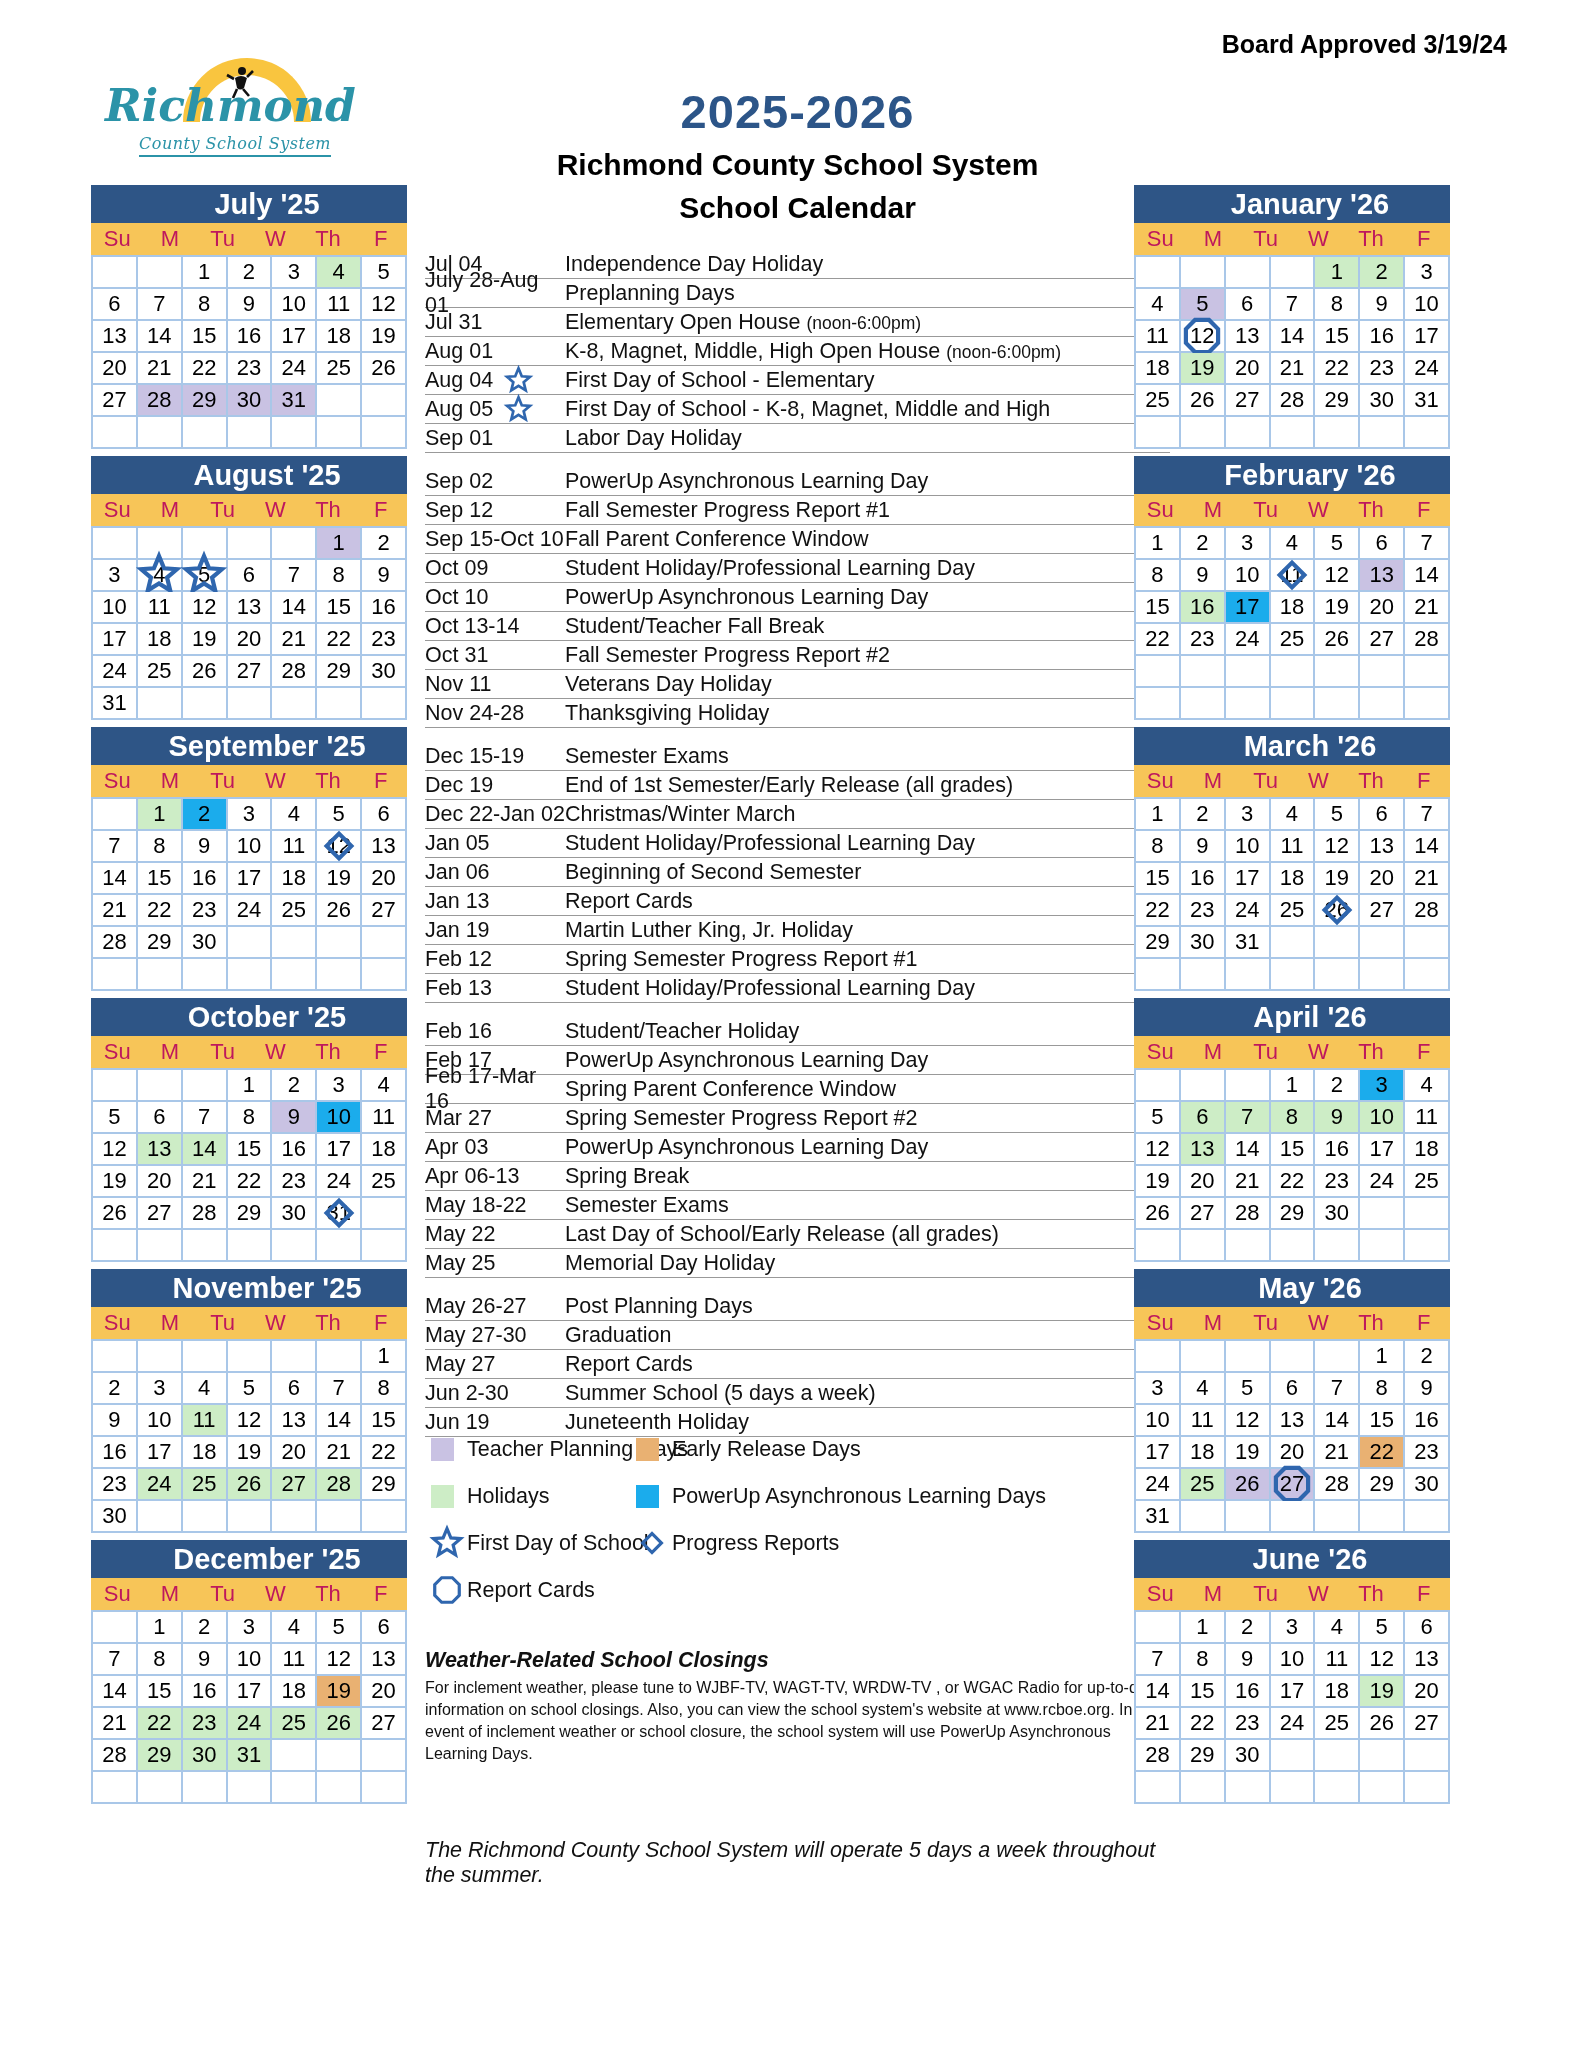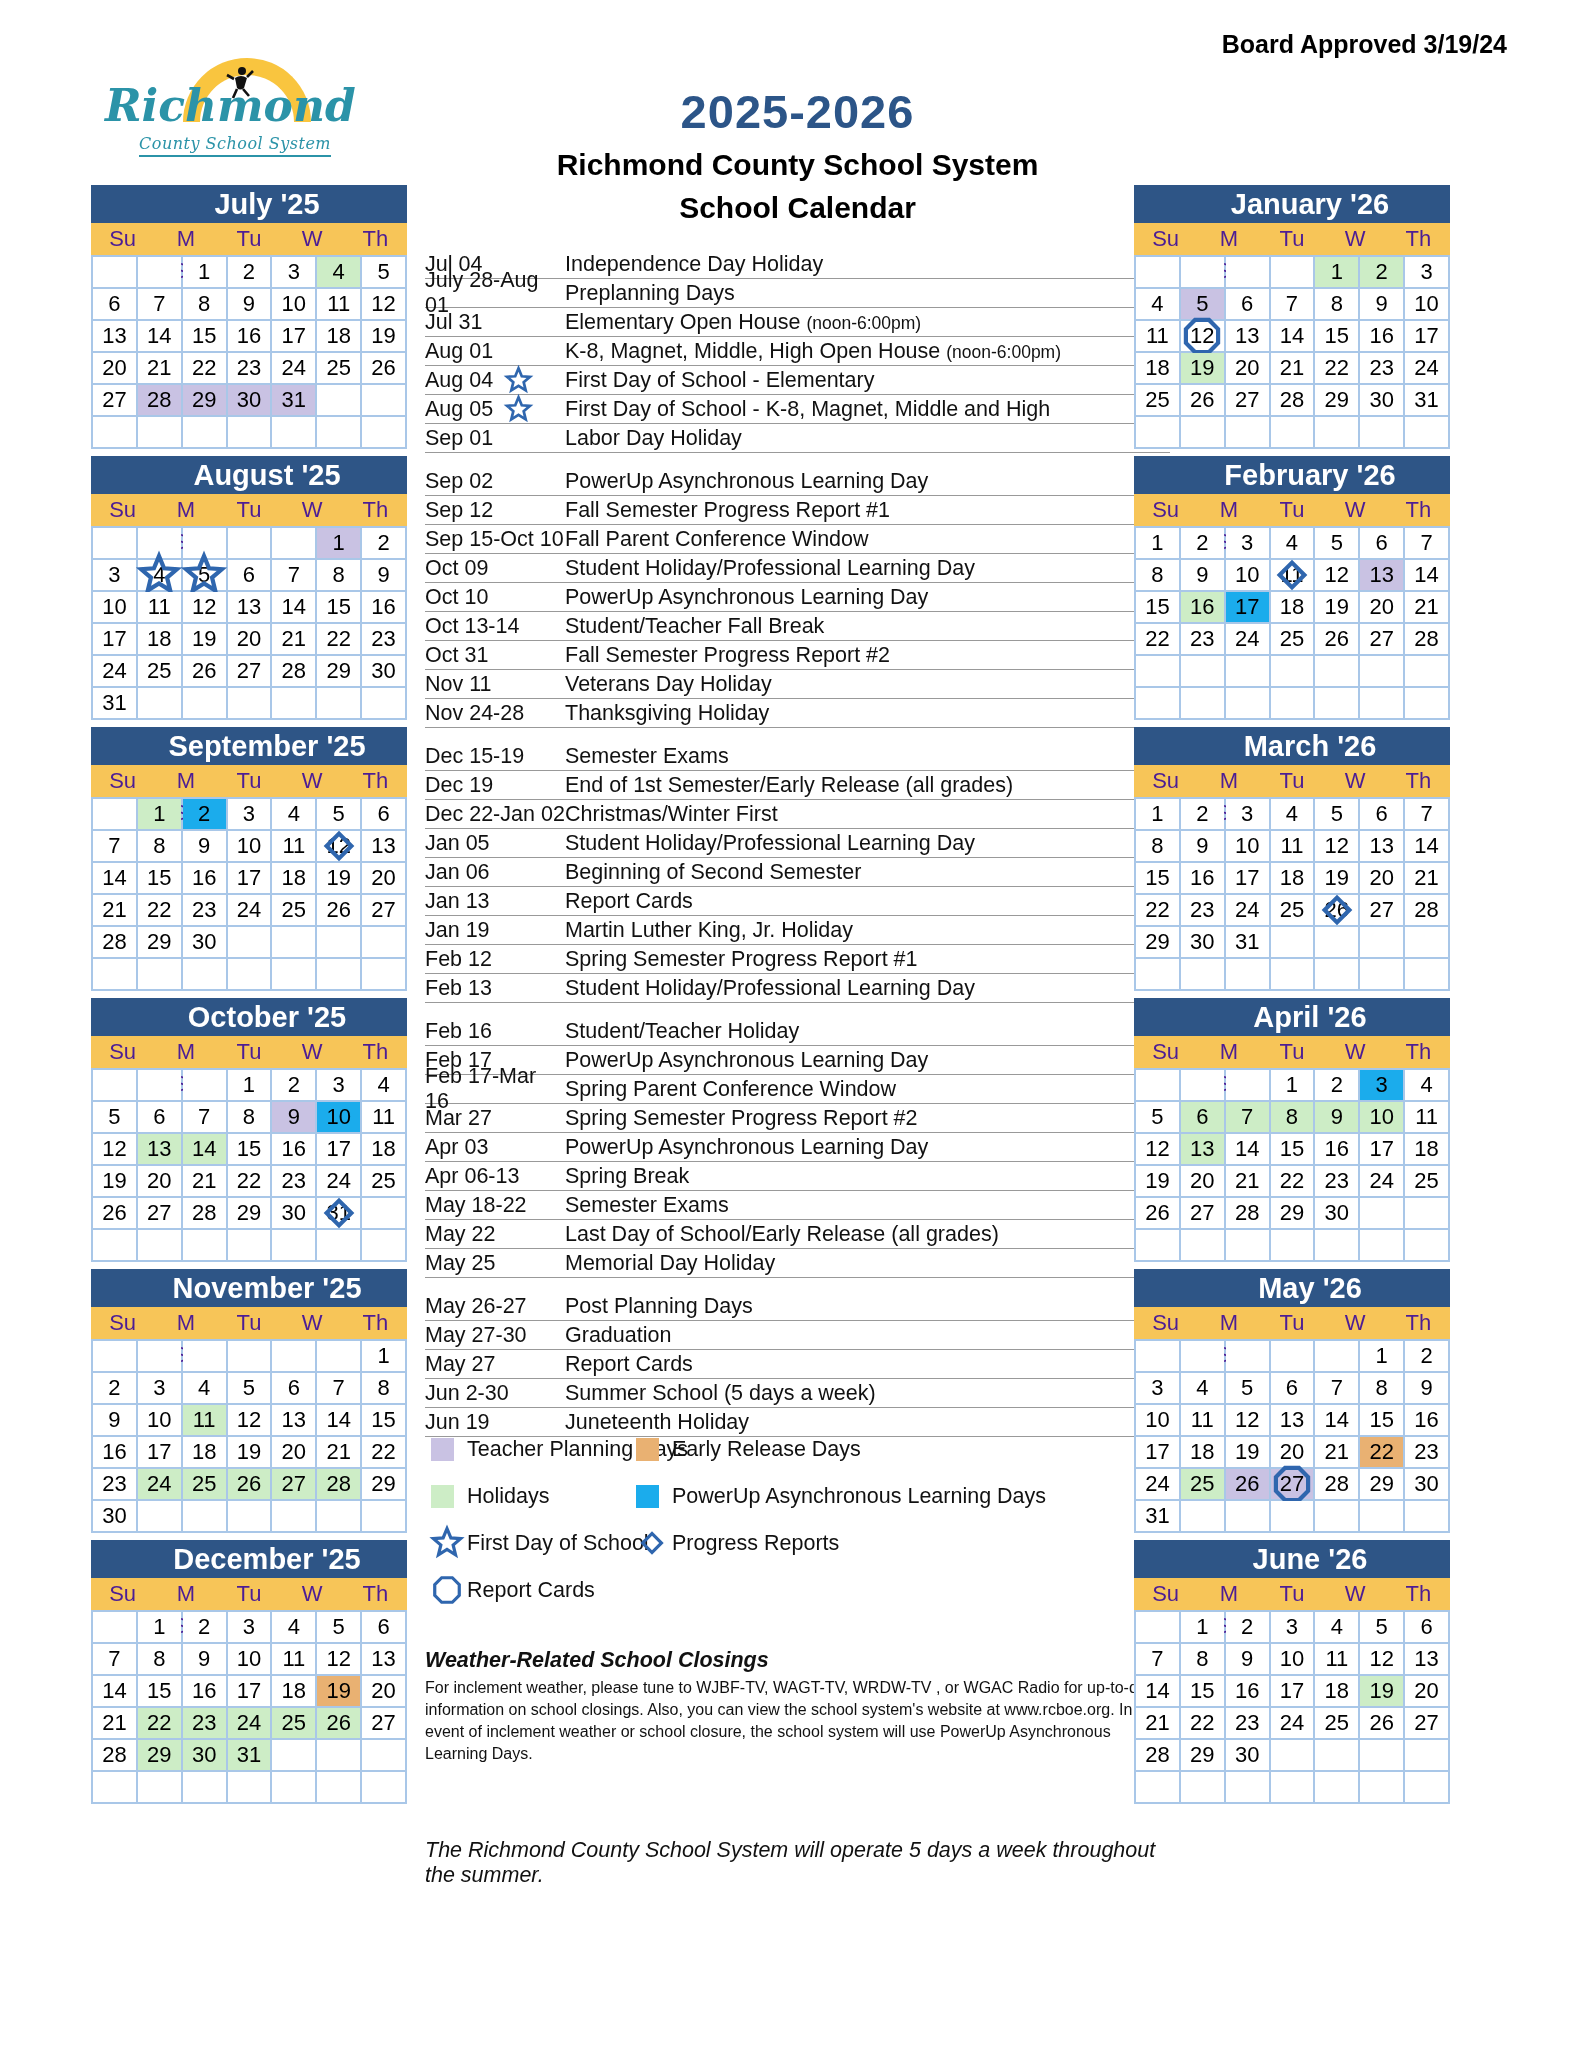--- a/index.html
+++ b/index.html
@@ -48,22 +48,22 @@
   .w-title{font-size:21.5px;font-weight:bold;font-style:italic;}
   .w-body{font-size:16px;line-height:1.38;margin-top:4px;}
   .f-note{position:absolute;top:1838px;left:0;width:745px;font-size:21.5px;font-style:italic;}
 
   
   #months-left{position:absolute;left:91px;top:185px;width:316px;}
   #months-right{position:absolute;left:1134px;top:185px;width:316px;}
   .month{margin-bottom:7px;}
   .m-head{height:38px;background:var(--header-blue);color:#fff;text-align:center;
           font-size:29px;font-weight:bold;line-height:38px;padding-left:36px;}
-  .m-days{display:grid;grid-template-columns:repeat(5,1fr);background:var(--gold);
-          height:32px;line-height:32px;text-align:center;font-size:22px;color:#4c1d95;}
+  .m-days{display:grid;grid-template-columns:repeat(6,1fr);background:var(--gold);
+          height:32px;line-height:32px;text-align:center;font-size:22px;color:#be185d;}
   .m-grid{display:grid;grid-template-columns:repeat(7,1fr);grid-auto-rows:30px;
           gap:2px;padding:2px;background:var(--grid-border);}
   .cell{position:relative;background:#fff;display:flex;align-items:center;justify-content:center;
         font-size:22px;color:#000;}
   .cell.holiday{background:var(--holiday);}
   .cell.planning{background:var(--planning);}
   .cell.early{background:var(--early);}
   .cell.powerup{background:var(--powerup);}
   .ov{position:absolute;left:50%;top:50%;transform:translate(-50%,-50%);
       width:42px;height:42px;pointer-events:none;}
@@ -168,21 +168,21 @@
         <div class="ev gap">
           <span class="ev-d">Dec 15-19</span>
           <span class="ev-t">Semester Exams</span>
         </div>
         <div class="ev">
           <span class="ev-d">Dec 19</span>
           <span class="ev-t">End of 1st Semester/Early Release (all grades)</span>
         </div>
         <div class="ev">
           <span class="ev-d">Dec 22-Jan 02</span>
-          <span class="ev-t">Christmas/Winter First</span>
+          <span class="ev-t">Christmas/Winter March</span>
         </div>
         <div class="ev">
           <span class="ev-d">Jan 05</span>
           <span class="ev-t">Student Holiday/Professional Learning Day</span>
         </div>
         <div class="ev">
           <span class="ev-d">Jan 06</span>
           <span class="ev-t">Beginning of Second Semester</span>
         </div>
         <div class="ev">

